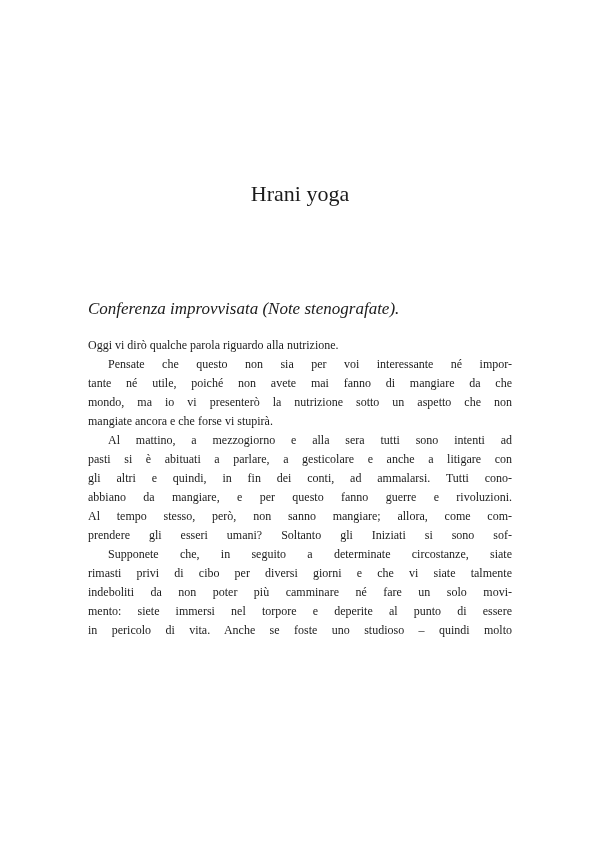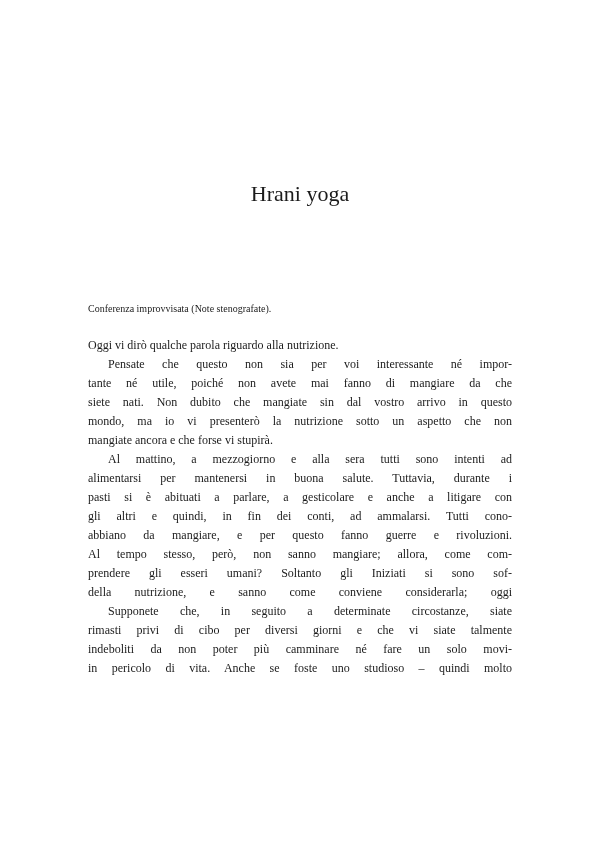--- a/index.html
+++ b/index.html
@@ -27,21 +27,22 @@
     font-size: 22px;
     line-height: 26px;
     font-weight: normal;
     margin: 0;
   }
   .subtitle {
     position: absolute;
     top: 299px;
     left: 88px;
     width: 424px;
-    font-size: 10px;
+    font-style: italic;
+    font-size: 17px;
     line-height: 19px;
   }
   .body-text {
     position: absolute;
     top: 336px;
     left: 88px;
     width: 424px;
     font-size: 12px;
     line-height: 19px;
   }
@@ -58,29 +59,27 @@
 
 <div class="book-page">
   <h1 class="chapter-title">Hrani yoga</h1>
 
   <div class="subtitle">Conferenza improvvisata (Note stenografate).</div>
 
   <div class="body-text">
       <div class="line">Oggi vi dirò qualche parola riguardo alla nutrizione.</div>
       <div class="line just ind">Pensate che questo non sia per voi interessante né impor-</div>
       <div class="line just">tante né utile, poiché non avete mai fanno di mangiare da che</div>
-      <div class="line just">siete nati. Non dubito che mangiate sin dal vostro arrivo in questo</div>
       <div class="line just">mondo, ma io vi presenterò la nutrizione sotto un aspetto che non</div>
       <div class="line">mangiate ancora e che forse vi stupirà.</div>
       <div class="line just ind">Al mattino, a mezzogiorno e alla sera tutti sono intenti ad</div>
-      <div class="line just">alimentarsi per mantenersi in buona salute. Tuttavia, durante i</div>
       <div class="line just">pasti si è abituati a parlare, a gesticolare e anche a litigare con</div>
       <div class="line just">gli altri e quindi, in fin dei conti, ad ammalarsi. Tutti cono-</div>
       <div class="line just">abbiano da mangiare, e per questo fanno guerre e rivoluzioni.</div>
       <div class="line just">Al tempo stesso, però, non sanno mangiare; allora, come com-</div>
       <div class="line just">prendere gli esseri umani? Soltanto gli Iniziati si sono sof-</div>
-      <div class="line just">della nutrizione, e sanno come conviene considerarla; oggi</div>
       <div class="line just ind">Supponete che, in seguito a determinate circostanze, siate</div>
       <div class="line just">rimasti privi di cibo per diversi giorni e che vi siate talmente</div>
       <div class="line just">indeboliti da non poter più camminare né fare un solo movi-</div>
+      <div class="line just">mento: siete immersi nel torpore e deperite al punto di essere</div>
       <div class="line just">in pericolo di vita. Anche se foste uno studioso – quindi molto</div>
     </div>
 </div>
 
 </body></html>

